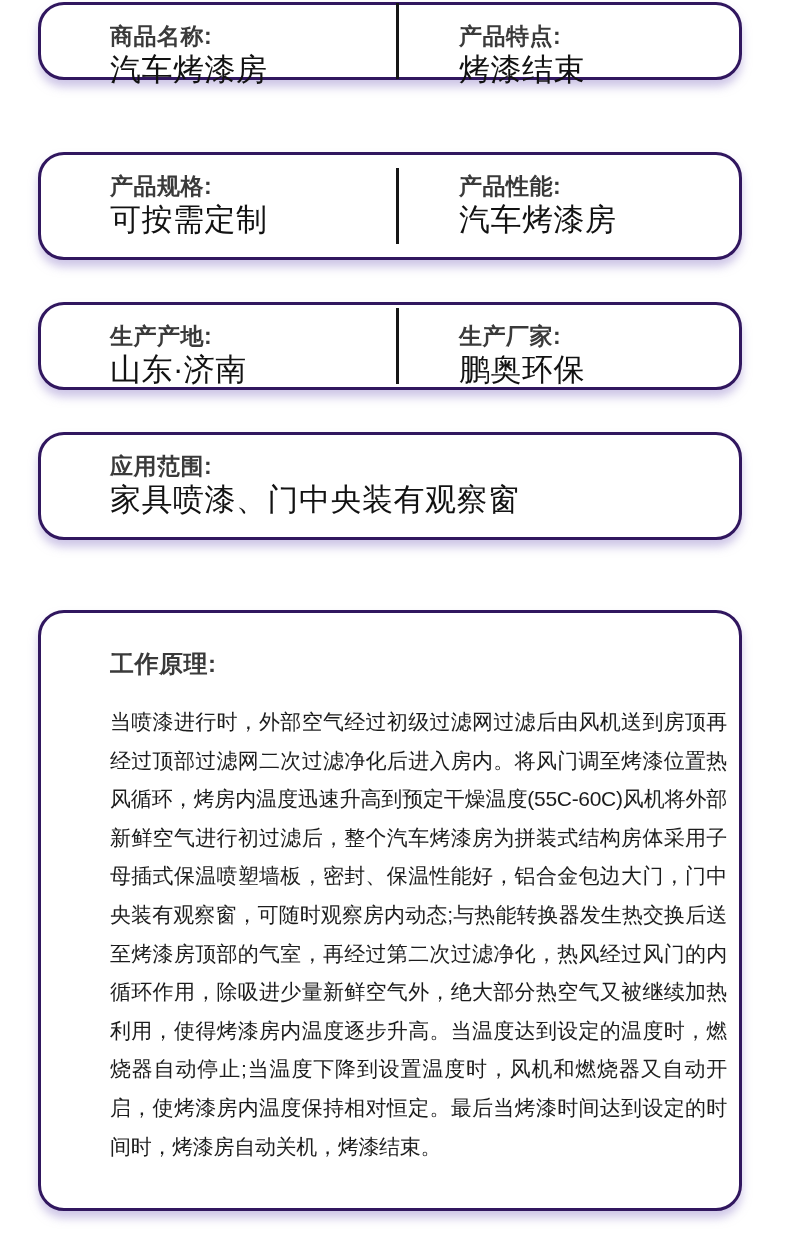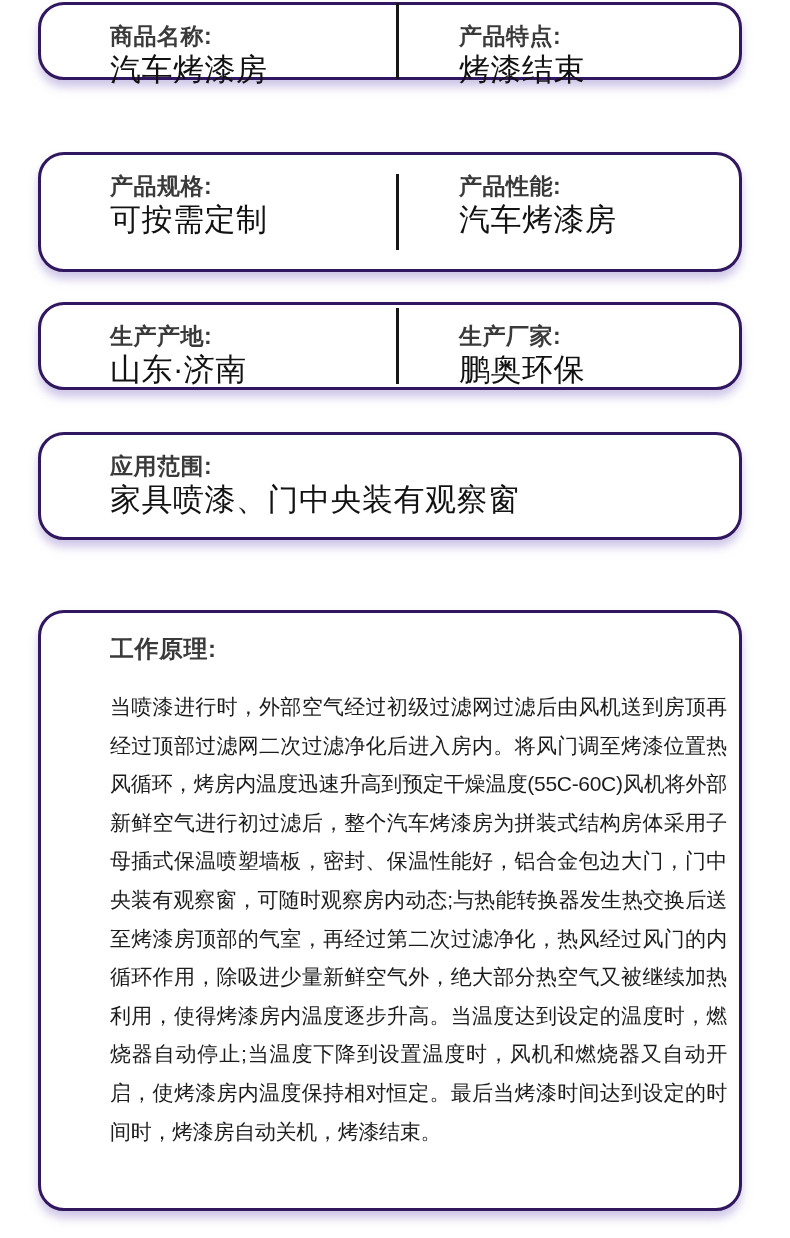--- a/index.html
+++ b/index.html
@@ -24,24 +24,24 @@
   }
   .field-label {
     font-size:23px; font-weight:700; color:#3a3a3a;
     line-height:30px; letter-spacing:0.5px;
   }
   .field-value {
     font-size:31px; font-weight:500; color:#121212;
     line-height:38px; margin-top:0; letter-spacing:0.5px;
   }
   #card-1 { top:2px;   height:78px; }
-  #card-2 { top:152px; height:120px; }
+  #card-2 { top:152px; height:108px; }
   #card-3 { top:302px; height:88px; }
   #card-4 { top:432px; height:108px; }
-  #card-5 { top:610px; height:601px; padding:20px 12px 0 69px; }
+  #card-5 { top:610px; height:601px; padding:35px 12px 0 69px; }
   #card-4 .col-single { padding:16px 0 0 69px; }
   .principle-title {
     font-size:24px; font-weight:700; color:#3a3a3a;
     line-height:32px; letter-spacing:0.5px;
   }
   .principle-text {
     margin-top:23px;
     font-size:21px; font-weight:400; color:#1c1c1c;
     line-height:38.6px; text-align:justify;
     letter-spacing:-0.3px;

